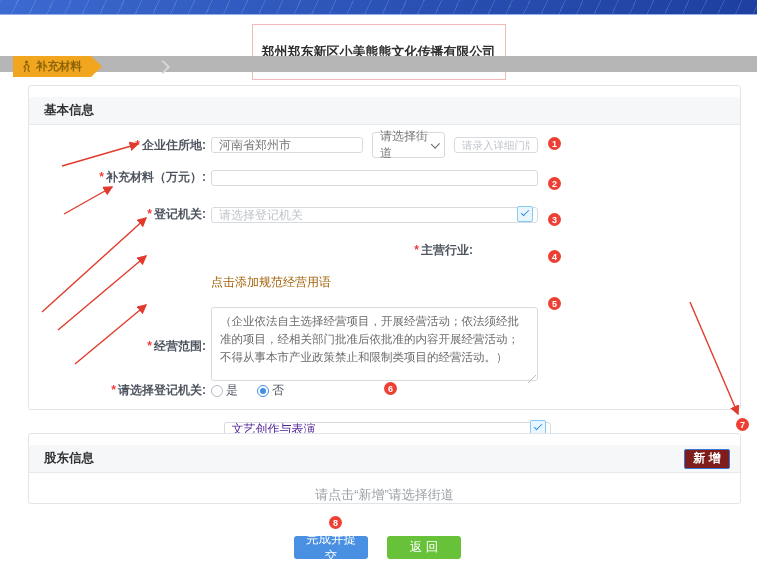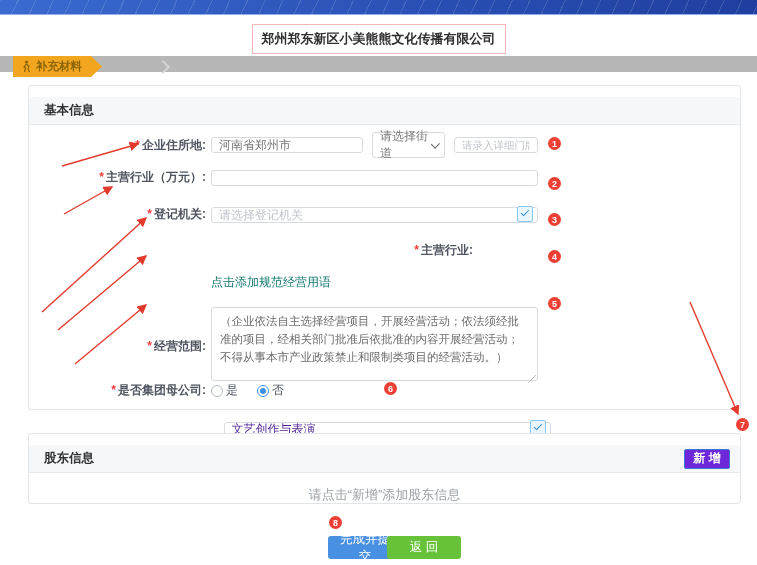--- a/index.html
+++ b/index.html
@@ -9,21 +9,21 @@
   
   .topbar{position:absolute;left:0;top:0;width:757px;height:14px;
           background:linear-gradient(90deg,#3b6ad0,#2a50b5 55%,#1e3f9f);
           border-bottom:1px solid #8fb0e8;}
   .topbar::after{content:"";position:absolute;inset:0;
           background:repeating-linear-gradient(115deg,rgba(255,255,255,.14) 0 1px,transparent 1px 16px);}
 
   
   .title-row{position:absolute;left:0;top:24px;width:757px;text-align:center;}
   .title-box{display:inline-block;border:1px solid #f2b8b8;background:#fff;
-             padding:5px 9px;font-size:13px;font-weight:bold;color:#2f2f2f;}
+             padding:18px 9px;font-size:13px;font-weight:bold;color:#2f2f2f;}
 
   
   .graybar{position:absolute;left:0;top:56px;width:757px;height:16px;background:#b6b6b6;}
   .tab{position:absolute;left:13px;top:0;height:21px;display:flex;align-items:center;gap:5px;
        padding:0 20px 0 9px;background:#f2a51e;color:#8c6508;font-size:11.5px;font-weight:bold;
        clip-path:polygon(0 0,calc(100% - 11px) 0,100% 50%,calc(100% - 11px) 100%,0 100%);}
   .bar-chevron{position:absolute;left:158px;top:6px;width:8px;height:8px;
        border-top:2px solid #d6d6d6;border-right:2px solid #d6d6d6;transform:rotate(45deg);}
 
   
@@ -51,44 +51,44 @@
   .sel{width:73px;height:26px;border:1px solid #d7dbe0;border-radius:3px;box-sizing:border-box;
        display:flex;align-items:center;justify-content:space-between;padding:0 7px;background:#fff;
        font-size:12px;color:#777;}
   .caret{width:6px;height:6px;border-right:1.5px solid #666;border-bottom:1.5px solid #666;
        transform:rotate(45deg) translateY(-2px);}
   .ctrl-wrap{position:relative;width:327px;}
   .check-ico{position:absolute;right:5px;top:50%;transform:translateY(-50%);width:14px;height:14px;
        background:#eaf6ff;border:1px solid #86c9f2;border-radius:2px;}
   .check-ico::after{content:"";position:absolute;left:3px;top:3px;width:7px;height:3px;
        border-left:1.5px solid #2d8ede;border-bottom:1.5px solid #2d8ede;transform:rotate(-45deg);}
-  .helper-link{position:absolute;left:182px;top:188px;font-size:12px;color:#0f766e;cursor:pointer;}
+  .helper-link{position:absolute;left:182px;top:188px;font-size:12px;color:#a16207;cursor:pointer;}
   .scope-ta{width:327px;height:74px;border:1px solid #d7dbe0;border-radius:3px;box-sizing:border-box;
        padding:5px 8px;font-size:11.5px;line-height:1.55;color:#6b6b6b;resize:none;outline:none;
        font-family:"Liberation Serif",serif;}
   .ta-wrap{position:relative;}
   .ta-handle{position:absolute;right:2px;bottom:2px;width:8px;height:8px;
        background:linear-gradient(135deg,transparent 0 50%,#bbb 50% 55%,transparent 55% 70%,#bbb 70% 75%,transparent 75%);}
   .radio{width:12px;height:12px;border:1px solid #b6bcc4;border-radius:50%;display:inline-block;
        background:#fff;box-sizing:border-box;position:relative;}
   .radio.checked{border-color:#3f8fe8;}
   .radio.checked::after{content:"";position:absolute;inset:2px;background:#3f8fe8;border-radius:50%;}
   .radio-opt{display:flex;align-items:center;gap:3px;font-size:12px;color:#4f5560;margin-right:10px;cursor:pointer;}
 
   
-  .add-btn{width:46px;height:20px;background:#6d28d9;border:1px solid #3a76d4;border-radius:2px;
+  .add-btn{width:46px;height:20px;background:#7f1d1d;border:1px solid #3a76d4;border-radius:2px;
        color:#fff;font-size:12px;display:flex;align-items:center;justify-content:center;cursor:pointer;
        font-weight:bold;}
   .empty-text{margin-top:13px;text-align:center;font-size:13px;color:#9aa0a6;}
 
   
   .btn{position:absolute;top:536px;height:23px;width:74px;border:none;border-radius:3px;color:#fff;
        font-size:12.5px;display:flex;align-items:center;justify-content:center;cursor:pointer;
        font-family:"Liberation Sans",sans-serif;}
-  .btn-submit{left:328px;background:#4a90e2;}
+  .btn-submit{left:294px;background:#4a90e2;}
   .btn-back{left:387px;background:#67c23a;}
 
   
   .badge{position:absolute;width:13px;height:13px;border-radius:50%;background:#ee3f34;color:#fff;
        font-size:9px;font-weight:bold;display:flex;align-items:center;justify-content:center;z-index:60;}
   .arrows{position:absolute;left:0;top:0;width:757px;height:565px;pointer-events:none;z-index:50;}
   .person-svg{display:block;}
 </style>
 </head>
 <body>
@@ -128,21 +128,21 @@
         <div class="sel">
           <span>请选择街道</span>
           <span class="caret"></span>
         </div>
         <input class="inp w-detail" placeholder="请录入详细门牌号,8" style="">
       </div>
     </div>
 
     <div class="frow" style="top:83px;">
       <div class="lbl">
-        <span class="req">*</span><span>主营行业（万元）:</span>
+        <span class="req">*</span><span>补充材料（万元）:</span>
       </div>
       <div class="ctrls">
         <input class="inp w-wide" value="" style="">
       </div>
     </div>
 
     <div class="frow" style="top:119px;">
       <div class="lbl">
         <span class="req">*</span><span>登记机关:</span>
       </div>
@@ -175,41 +175,41 @@
       <div class="ctrls">
         <div class="ta-wrap">
           <textarea class="scope-ta" style="">（企业依法自主选择经营项目，开展经营活动；依法须经批准的项目，经相关部门批准后依批准的内容开展经营活动；不得从事本市产业政策禁止和限制类项目的经营活动。）</textarea>
           <span class="ta-handle"></span>
         </div>
       </div>
     </div>
 
     <div class="frow" style="top:296px;">
       <div class="lbl">
-        <span class="req">*</span><span>是否集团母公司:</span>
+        <span class="req">*</span><span>请选择登记机关:</span>
       </div>
       <div class="ctrls">
         <span class="radio-opt">
           <span class="radio"></span>
           <span>是</span>
         </span>
         <span class="radio-opt">
           <span class="radio checked"></span>
           <span>否</span>
         </span>
       </div>
     </div>
   </section>
 
   <section class="panel panel-share">
     <div class="panel-header">
       <span>股东信息</span>
       <button class="add-btn">新 增</button>
     </div>
-    <div class="empty-text">请点击“新增”添加股东信息</div>
+    <div class="empty-text">请点击“新增”请选择街道</div>
   </section>
 
   <button class="btn btn-submit">完成并提交</button>
   <button class="btn btn-back">返 回</button>
 
   <div class="badge" style="left:548px;top:137px;">1</div>
   <div class="badge" style="left:548px;top:177px;">2</div>
   <div class="badge" style="left:548px;top:213px;">3</div>
   <div class="badge" style="left:548px;top:250px;">4</div>
   <div class="badge" style="left:548px;top:297px;">5</div>

